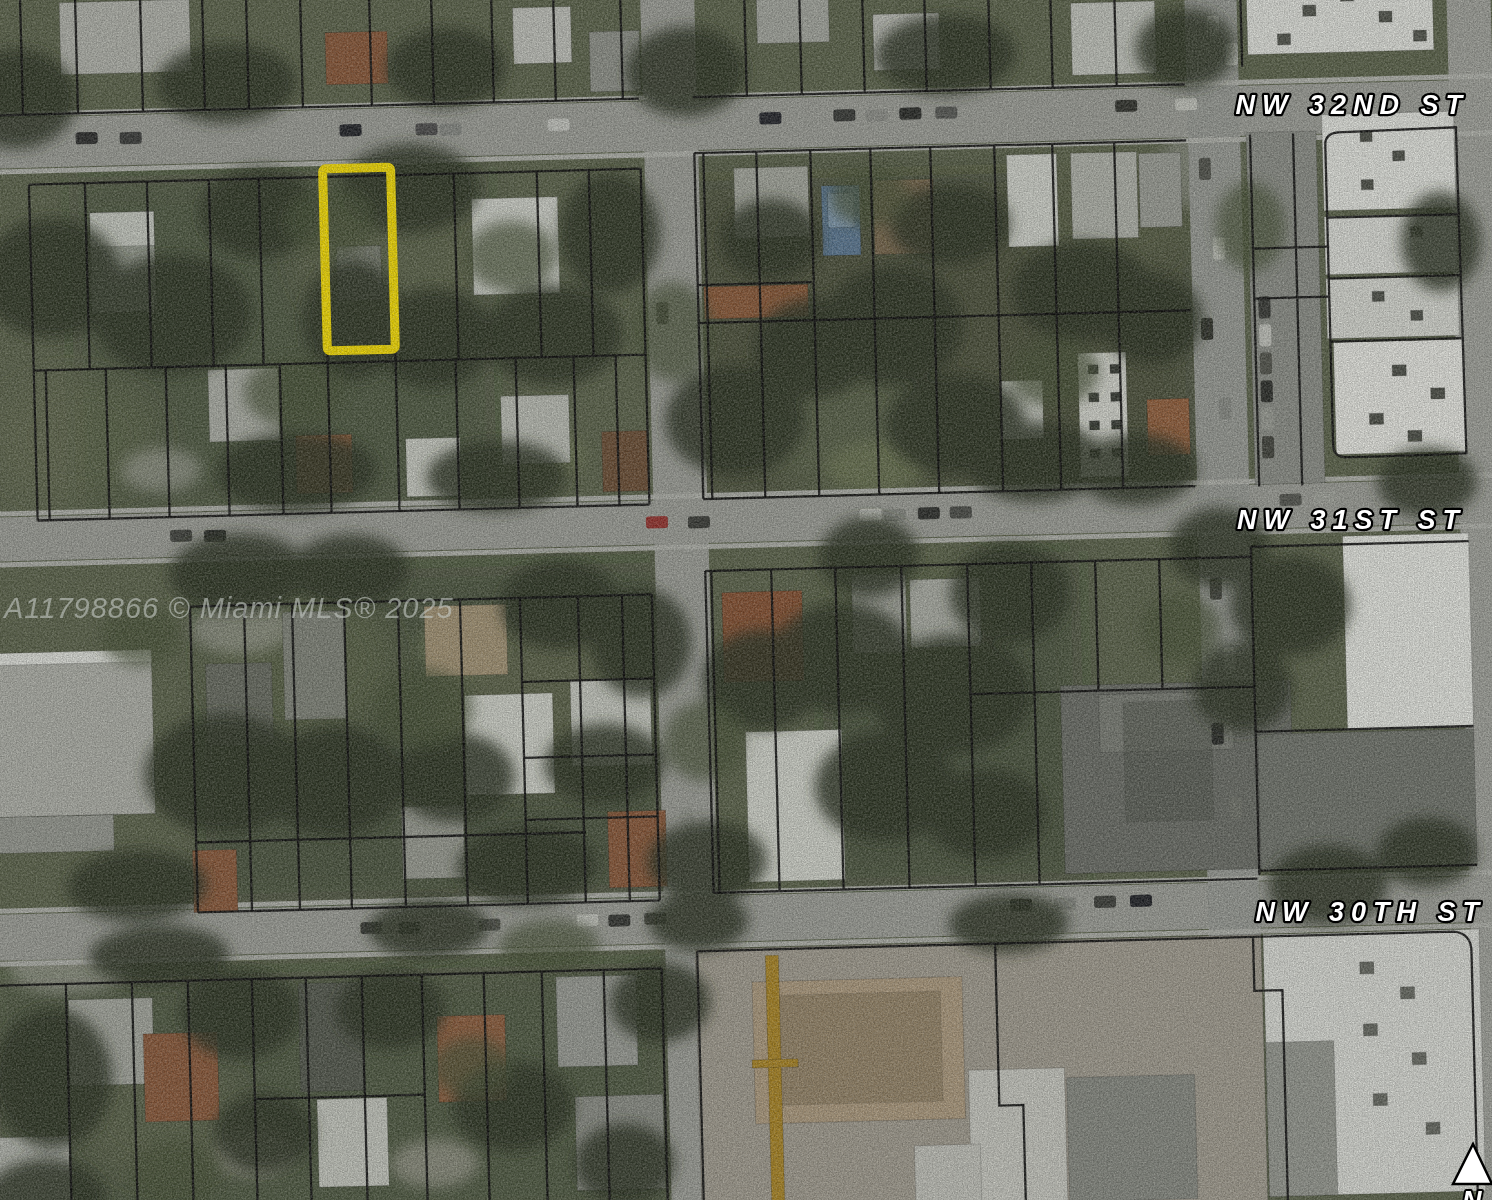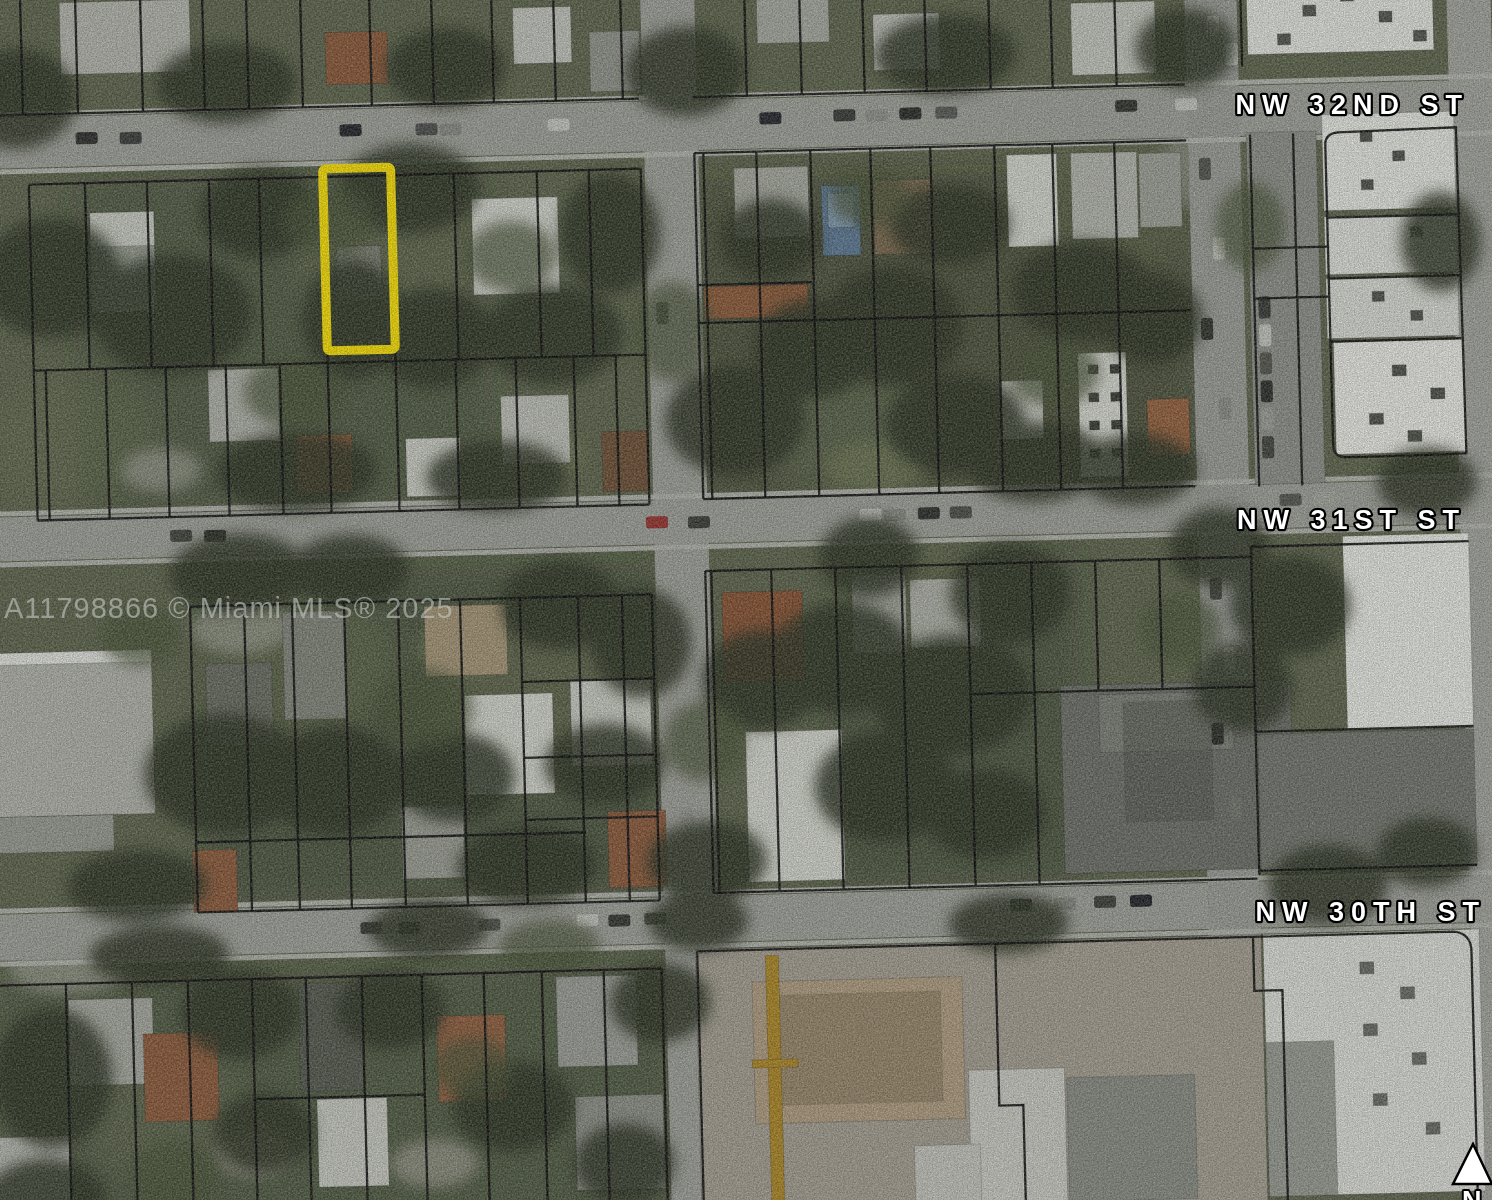--- a/index.html
+++ b/index.html
@@ -1,17 +1,17 @@
 <!DOCTYPE html>
 <html><head>
 <meta charset="utf-8">
 <style>
   html,body{margin:0;padding:0;background:#222;}
   #stage{position:relative;width:1492px;height:1200px;overflow:hidden;background:#5f674e;
-         font-family:"Liberation Sans", sans-serif;}
+         font-family:"Liberation Sans", sans-serif;font-style:italic;}
   svg{display:block;}
   .street-label{font-family:"Liberation Sans", sans-serif;font-weight:bold;font-size:27px;
                 letter-spacing:7px;fill:#ffffff;stroke:#000000;stroke-width:4.5px;
                 paint-order:stroke;stroke-linejoin:round;}
   .watermark{font-family:"Liberation Sans", sans-serif;font-size:29px;letter-spacing:1px;
              fill:#c2c6c2;fill-opacity:0.62;}
   .north-n{font-family:"Liberation Sans", sans-serif;font-weight:bold;font-size:27px;
            fill:#ffffff;stroke:#000000;stroke-width:4px;paint-order:stroke;stroke-linejoin:round;}
   .pline{stroke:#101010;stroke-width:2.3;fill:none;stroke-opacity:0.92;}
   .bld{stroke:rgba(0,0,0,0.18);stroke-width:1;}

